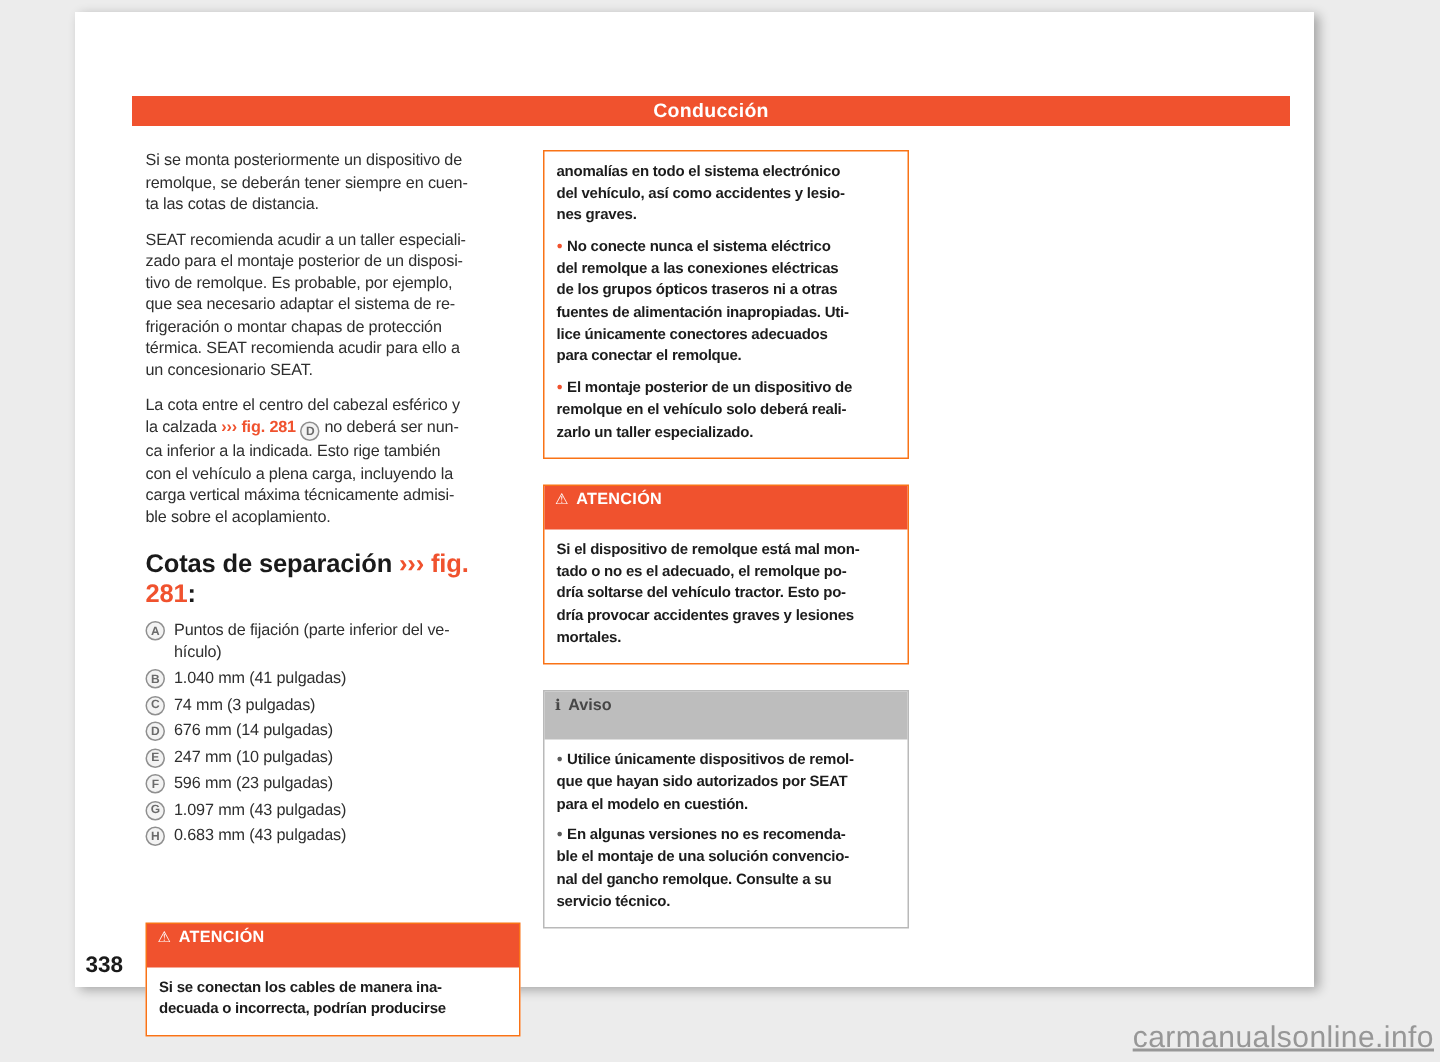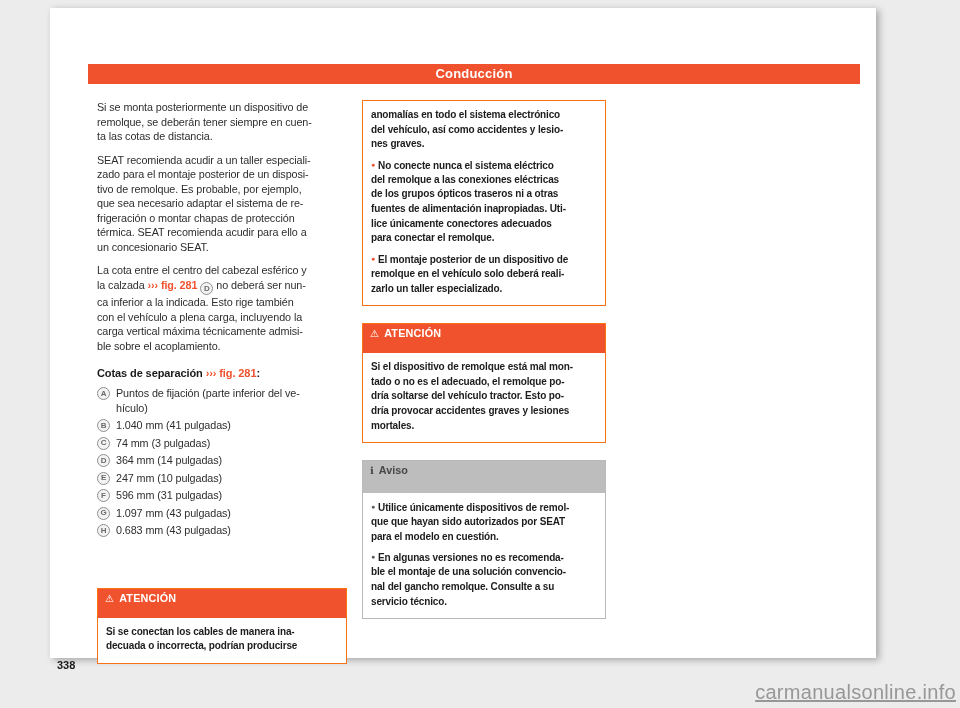--- a/index.html
+++ b/index.html
@@ -30,21 +30,21 @@
 
   .para {
     font-size:10.8px; line-height:14.5px; color:#2e2e2e;
     letter-spacing:-0.1px; margin-bottom:9px;
   }
   .ml { white-space:pre; }
 
   .ref { color:#f0522e; font-weight:bold; }
 
   .subheading {
-    font-size:11px; font-weight:bold; color:#1a1a1a;
+    font-size:17px; font-weight:bold; color:#1a1a1a;
     margin:14px 0 7px 0; letter-spacing:-0.1px;
   }
 
   .list-item {
     display:flex; align-items:flex-start;
     margin-bottom:3px;
     font-size:10.8px; line-height:14.5px; color:#2e2e2e; letter-spacing:-0.1px;
   }
   .circ {
     width:13px; height:13px; flex:none;
@@ -79,21 +79,21 @@
   .avisobox { border:1px solid #b9b9b9; background:#ffffff; }
   .avisoband {
     background:#bdbdbd; color:#474747;
     height:32px; line-height:19px;
     font-weight:bold; font-size:10.8px; padding-left:7px;
   }
   .avisoicon { margin-right:5px; font-size:10px; }
 
   .page-num {
     position:absolute; left:7px; top:627px;
-    font-size:11px; font-weight:bold; color:#1a1a1a;margin-top:24px;
+    font-size:15px; font-weight:bold; color:#1a1a1a;
   }
   .watermark {
     position:absolute; right:4px; bottom:4px;
     font-size:20px; color:#979797; letter-spacing:0.3px;text-decoration:underline;
   }
 </style>
 </head>
 <body>
 
 <div class="canvas">
@@ -145,33 +145,33 @@
         <div class="list-item">
             <span class="circ">
               <span>C</span>
             </span>
             <span class="ml">74 mm (3 pulgadas)</span>
           </div>
         <div class="list-item">
             <span class="circ">
               <span>D</span>
             </span>
-            <span class="ml">364 mm (14 pulgadas)</span>
+            <span class="ml">676 mm (14 pulgadas)</span>
           </div>
         <div class="list-item">
             <span class="circ">
               <span>E</span>
             </span>
             <span class="ml">247 mm (10 pulgadas)</span>
           </div>
         <div class="list-item">
             <span class="circ">
               <span>F</span>
             </span>
-            <span class="ml">596 mm (31 pulgadas)</span>
+            <span class="ml">596 mm (23 pulgadas)</span>
           </div>
         <div class="list-item">
             <span class="circ">
               <span>G</span>
             </span>
             <span class="ml">1.097 mm (43 pulgadas)</span>
           </div>
         <div class="list-item">
             <span class="circ">
               <span>H</span>

